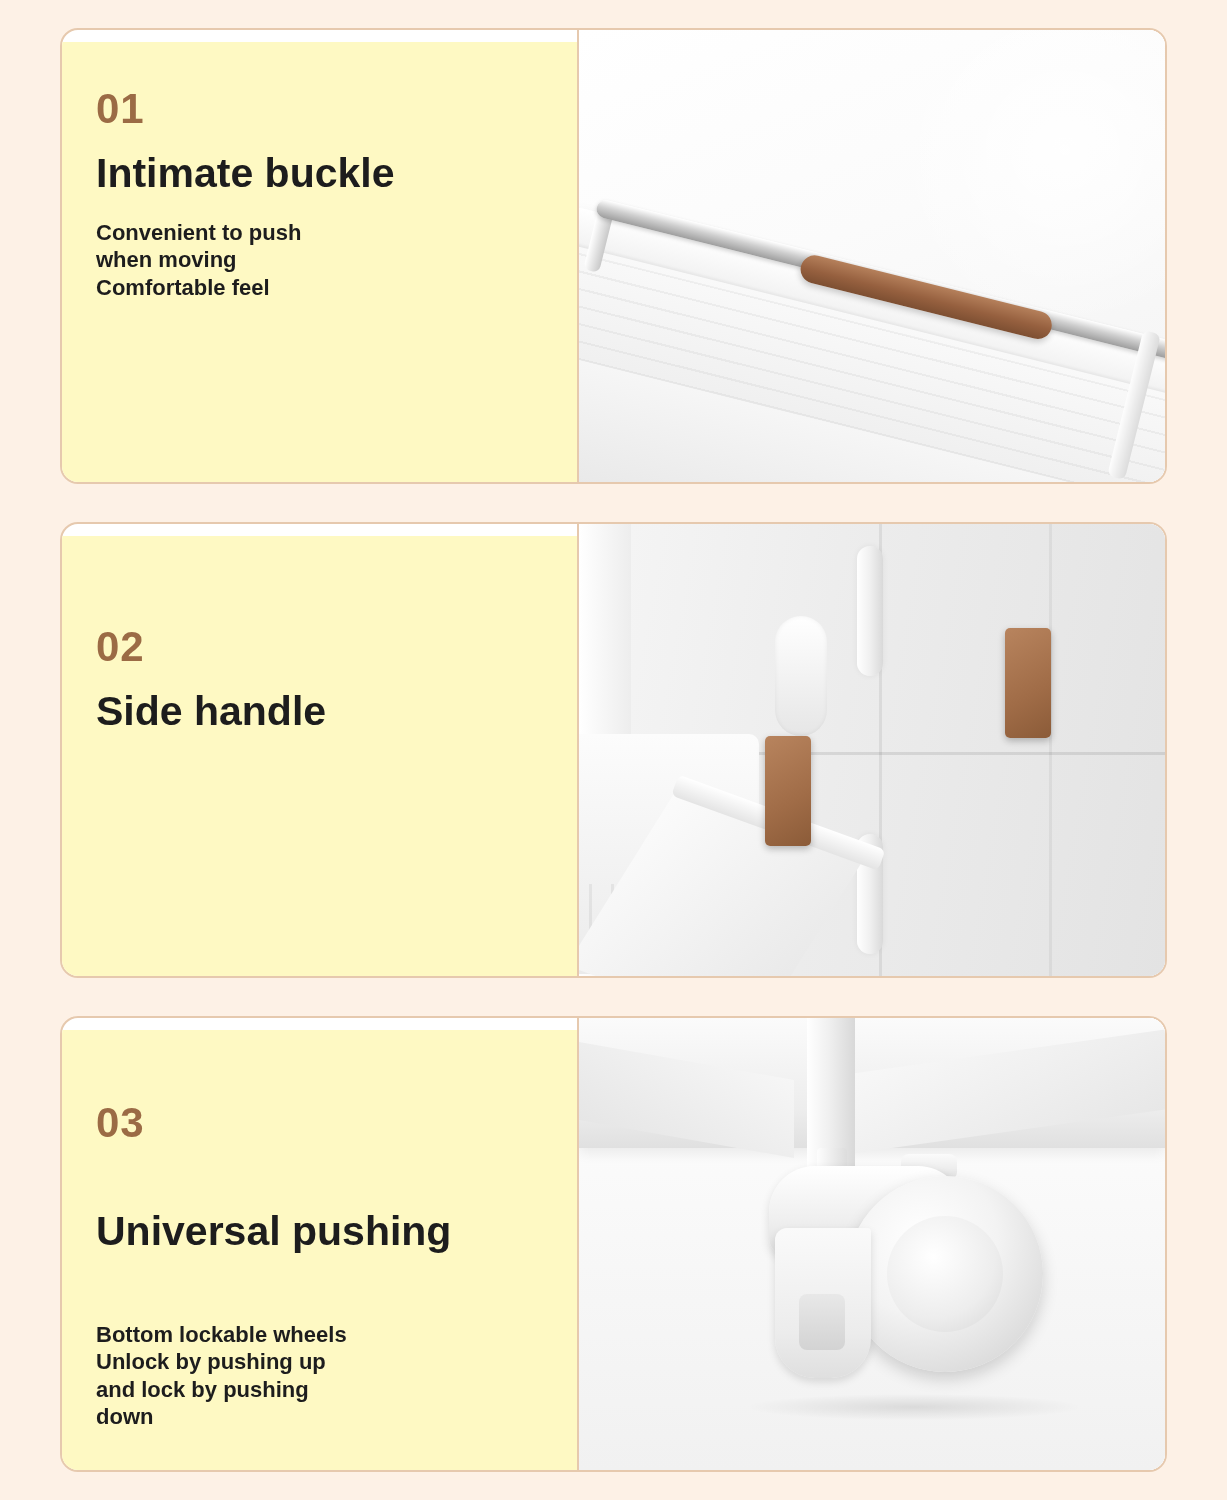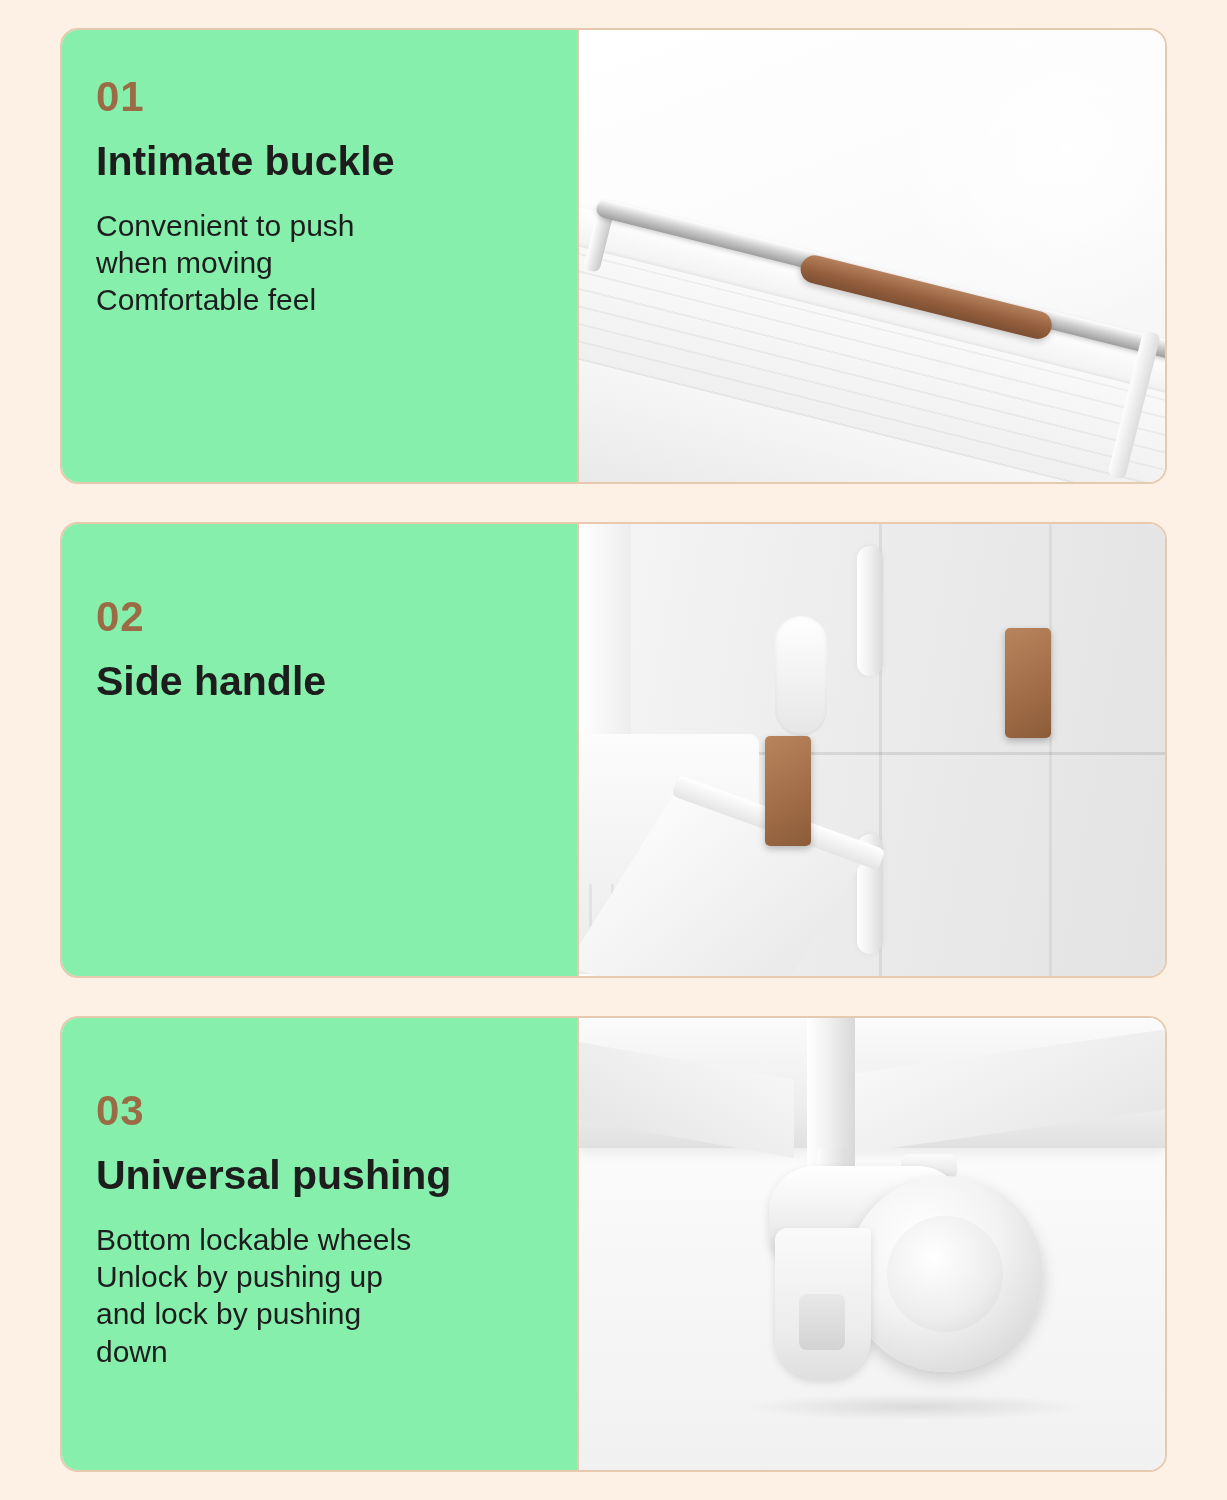--- a/index.html
+++ b/index.html
@@ -29,58 +29,59 @@
     display: flex;
     height: 452px;
     border: 2px solid #e6c9ae;
     border-radius: 18px;
     overflow: hidden;
     background: #ffffff;
   }
   .card-text {
     width: 515px;
     flex: 0 0 515px;
-    background: #86efac;
+    background: #fef9c3;
     box-sizing: border-box;
     padding: 46px 34px 30px 34px;
     display: flex;
     flex-direction: column;
     justify-content: flex-start;
+    margin-top: 12px;
   }
   .card-number {
     font-size: 42px;
     font-weight: bold;
     color: #9b6b45;
     letter-spacing: 1px;
     line-height: 1;
     margin-bottom: 22px;
   }
   .card-title {
     font-size: 41px;
     font-weight: bold;
     color: #1d1d1d;
     line-height: 1.05;
     margin-bottom: 24px;
   }
   .card-desc {
-    font-size: 30px;
-    font-weight: normal;
+    font-size: 22px;
+    font-weight: bold;
     color: #1d1d1d;
     line-height: 1.24;
     white-space: pre-line;
   }
   .card-image {
     flex: 1 1 auto;
     position: relative;
     background: #ffffff;
     border-left: 2px solid #e6c9ae;
     overflow: hidden;
   }
-  .card-text.pad2 { padding-top: 72px; }
-  .card-text.pad3 { padding-top: 72px; }
+  .card-text.pad2 { padding-top: 90px; }
+  .card-text.pad3 { padding-top: 72px; gap: 44px; }
 
   
   .img1-bg {
     position: absolute; inset: 0;
     background:
       linear-gradient(160deg, #ffffff 0%, #fbfbfb 45%, #f3f3f3 100%);
   }
   .tray1 {
     position: absolute;
     left: -10px; top: 175px;

